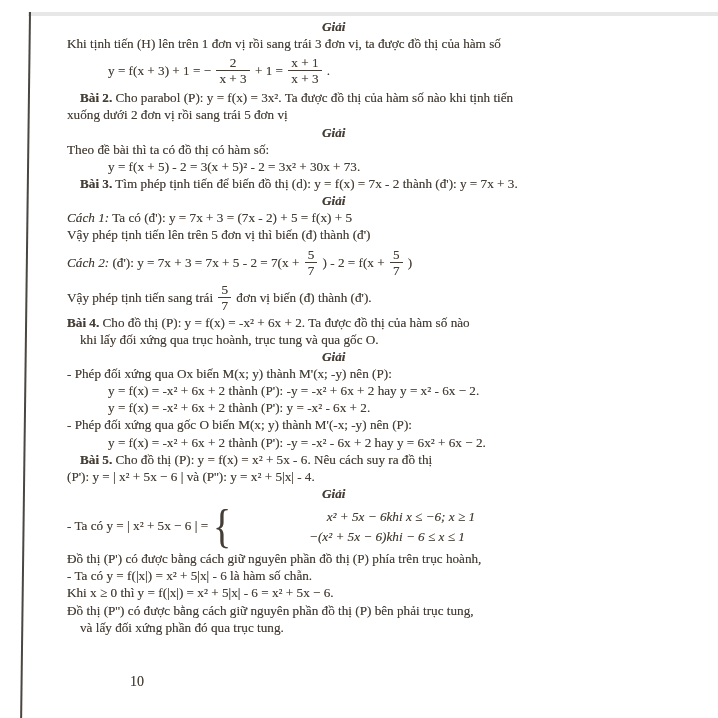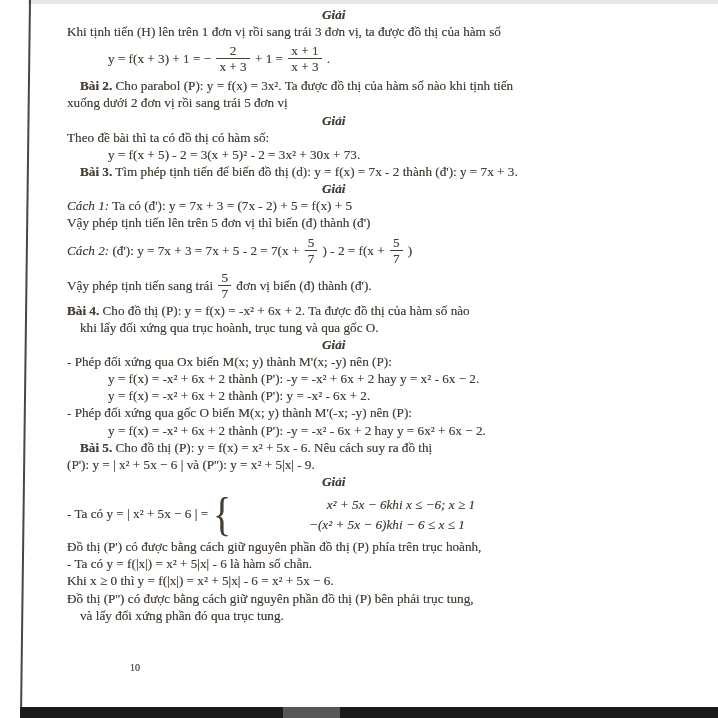--- a/index.html
+++ b/index.html
@@ -1,21 +1,21 @@
 <!DOCTYPE html>
 <html style="--page: #ffffff; --tx: #453e37; --edge: #4a4642; --bar: #1a1a1a; --barlight: #565656; --strip: #e7e7e7;"><head>
 <meta charset="utf-8">
 <style>
   html,body{margin:0;padding:0;}
   body{
     width:718px;height:718px;overflow:hidden;position:relative;
     background:#ffffff;
     font-family:"Liberation Serif","DejaVu Serif",serif;
   }
-  .stage{position:absolute;inset:0;width:718px;height:516px;background:var(--page,#fff);}
+  .stage{position:absolute;inset:0;width:718px;height:516px;background:var(--page,#fff);margin-top:12px;}
   
   .top-strip{position:absolute;left:28px;top:0;right:0;height:4px;background:var(--strip,#e7e7e7);}
   .left-line{position:absolute;left:29px;top:0;width:2px;height:708px;background:var(--edge,#4a4642);
              transform-origin:top center;transform:rotate(0.72deg);}
   .bottom-bar{position:absolute;left:20px;right:0;top:707px;height:11px;background:var(--bar,#1a1a1a);}
   .bar-light{position:absolute;left:283px;top:707px;width:57px;height:11px;background:var(--barlight,#565656);}
   
   .content{position:absolute;left:0;top:6px;width:718px;color:var(--tx,#46403a);}
   .line{height:17.15px;line-height:17.15px;font-size:13.2px;white-space:nowrap;
         text-shadow:0 0 .6px rgba(70,58,46,.55);}
@@ -29,21 +29,21 @@
   .tall2{height:33px;line-height:33px;}
   .cases-line{height:48px;line-height:48px;}
   .frac{display:inline-block;vertical-align:middle;text-align:center;margin:0 2px;transform:translateY(-1px);}
   .frac .fn{display:block;line-height:14px;padding:0 3px;border-bottom:1px solid var(--tx,#46403a);}
   .frac .fd{display:block;line-height:15px;padding:0 3px;}
   .cases{display:inline-flex;align-items:center;vertical-align:middle;}
   .cases .brace{font-size:46px;line-height:44px;font-weight:400;margin-right:3px;
                 display:inline-block;transform:scaleX(.8);}
   .cases .row{display:flex;line-height:20px;font-style:italic;text-align:right;}
   .cases .expr{width:150px;}
-  .pagenum{position:absolute;left:130px;top:662px;font-size:10px;color:var(--tx,#46403a);
+  .pagenum{position:absolute;left:130px;top:662px;font-size:14px;color:var(--tx,#46403a);
            text-shadow:0 0 .6px rgba(70,58,46,.55);}
 </style>
 </head>
 <body>
 
 <div class="stage">
   <div class="top-strip"></div>
   <div class="left-line"></div>
   <div class="content">
       <div class="line c"><span class="b i">Giải</span></div>
@@ -62,21 +62,21 @@
       <div class="line i1 tall2">Vậy phép tịnh tiến sang trái <span class="frac"><span class="fn">5</span><span class="fd">7</span></span> đơn vị biến (đ) thành (đ').</div>
       <div class="line i1"><span class="b">Bài 4.</span> Cho đồ thị (P): y = f(x) = -x² + 6x + 2. Ta được đồ thị của hàm số nào</div>
       <div class="line i0">khi lấy đối xứng qua trục hoành, trục tung và qua gốc O.</div>
       <div class="line c"><span class="b i">Giải</span></div>
       <div class="line i1">- Phép đối xứng qua Ox biến M(x; y) thành M'(x; -y) nên (P):</div>
       <div class="line i2">y = f(x) = -x² + 6x + 2 thành (P'): -y = -x² + 6x + 2 hay y = x² - 6x − 2.</div>
       <div class="line i2">y = f(x) = -x² + 6x + 2 thành (P'): y = -x² - 6x + 2.</div>
       <div class="line i1">- Phép đối xứng qua gốc O biến M(x; y) thành M'(-x; -y) nên (P):</div>
       <div class="line i2">y = f(x) = -x² + 6x + 2 thành (P'): -y = -x² - 6x + 2 hay y = 6x² + 6x − 2.</div>
       <div class="line i0"><span class="b">Bài 5.</span> Cho đồ thị (P): y = f(x) = x² + 5x - 6. Nêu cách suy ra đồ thị</div>
-      <div class="line i1">(P'): y = | x² + 5x − 6 | và (P''): y = x² + 5|x| - 9.</div>
+      <div class="line i1">(P'): y = | x² + 5x − 6 | và (P''): y = x² + 5|x| - 4.</div>
       <div class="line c"><span class="b i">Giải</span></div>
       <div class="line i1 cases-line">- Ta có y = | x² + 5x − 6 | = <span class="cases">
           <span class="brace">{</span>
           <span>
             <span class="row">
               <span class="expr">x² + 5x − 6</span>
               <span class="cond">khi x ≤ −6; x ≥ 1</span>
             </span>
             <span class="row">
               <span class="expr">−(x² + 5x − 6)</span>

